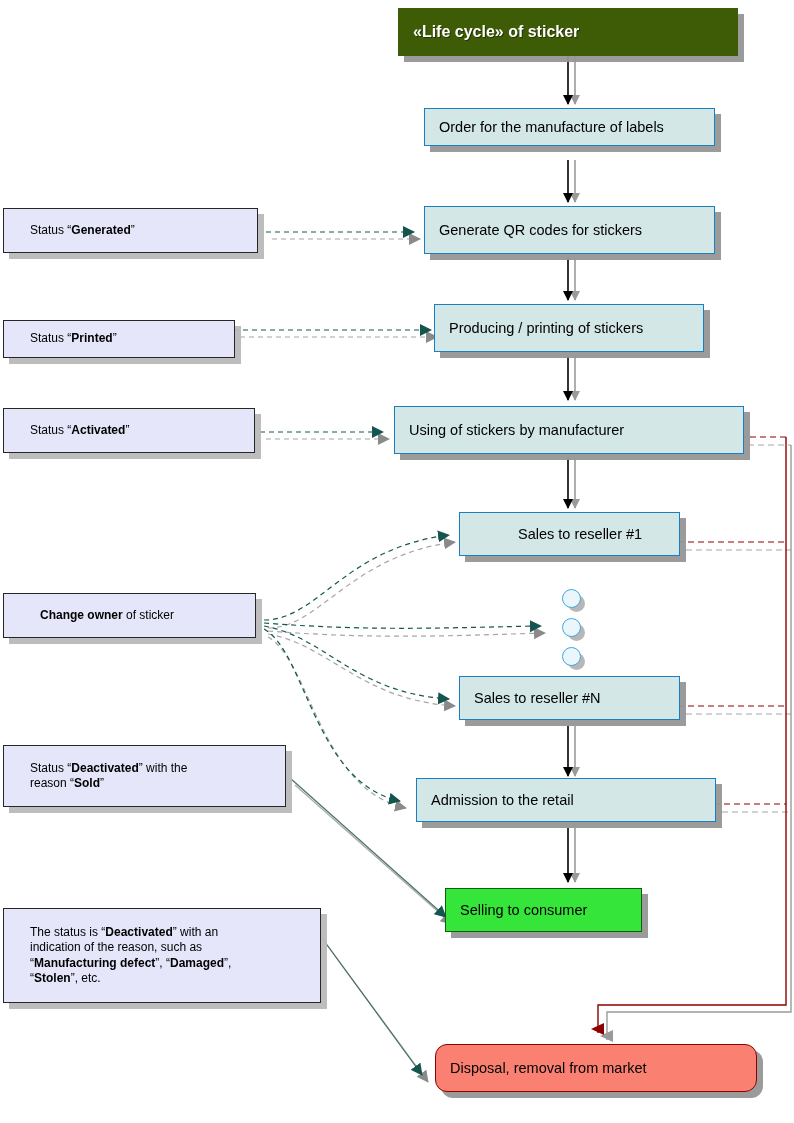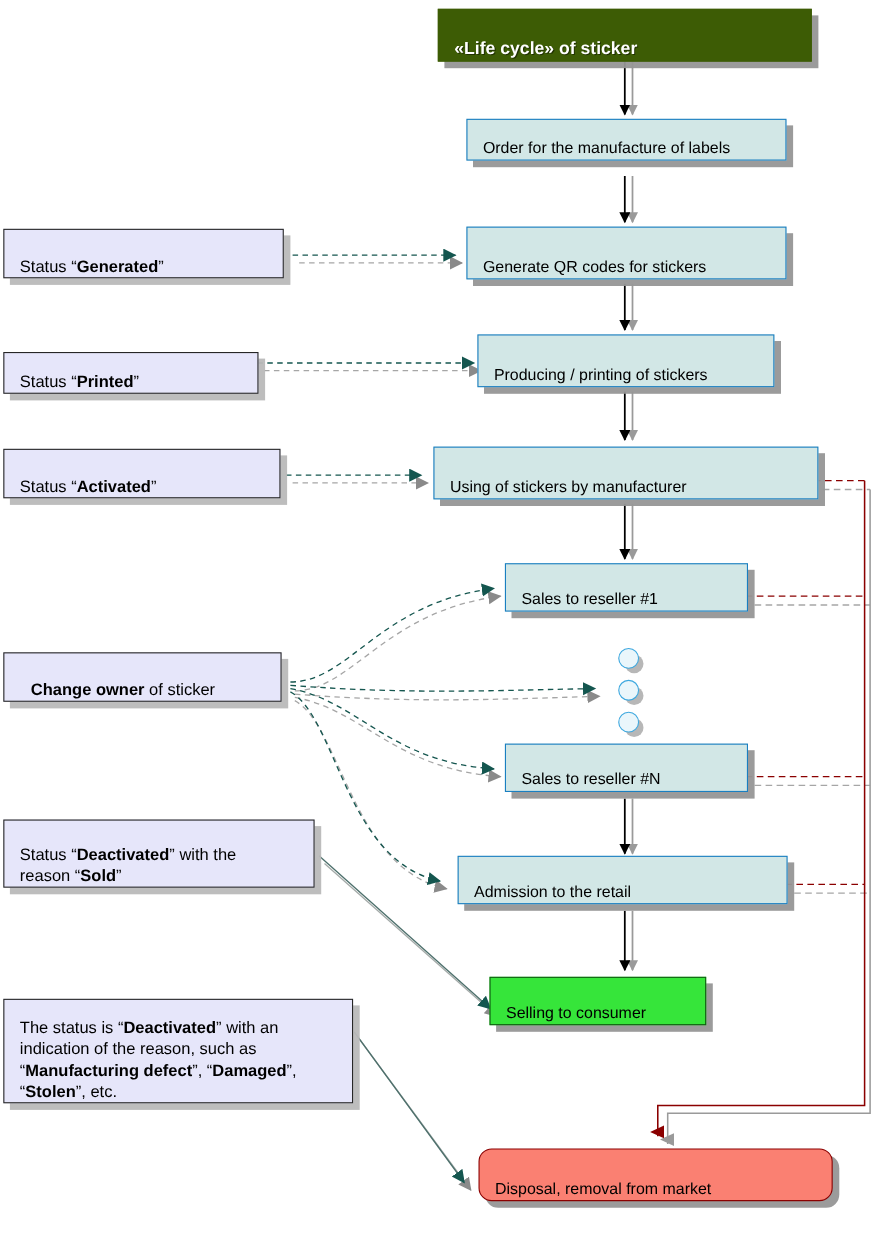--- a/index.html
+++ b/index.html
@@ -17,21 +17,21 @@
   #diagram {
     position: absolute;
     left: 0; top: 0;
     width: 794px;
     height: 1123px;
   }
   .node {
     position: absolute;
     box-sizing: border-box;
     display: flex;
-    align-items: flex-end;
+    align-items: center;
     z-index: 5;
   }
   .node .label {
     padding-left: 14px;
     padding-right: 8px;
     font-size: 14.5px;
     color: #000000;
     line-height: 1.28;
     white-space: pre-line;
   }
@@ -52,21 +52,21 @@
     background: #d2e7e6;
     border: 1px solid #1a7fc1;
     box-shadow: 6px 6px 0 0 rgba(150,150,150,0.95);
   }
   
   .node-status {
     background: #e6e6fa;
     border: 1px solid #262626;
     box-shadow: 6px 6px 0 0 rgba(185,185,185,0.95);
   }
-  .node-status .label { font-size: 15px; }
+  .node-status .label { font-size: 12px; margin-left: 12px; }
   
   .node-success {
     background: #36e53a;
     border: 1px solid #115e13;
     box-shadow: 6px 6px 0 0 rgba(150,150,150,0.95);
   }
   .node-danger {
     background: #fa8072;
     border: 1px solid #8b0000;
     box-shadow: 6px 6px 0 0 rgba(150,150,150,0.95);
@@ -189,21 +189,21 @@
 </div>
 
 <div class="node node-process" style="left:434px; top:304px; width:270px; height:48px;">
   <span class="label">Producing / printing of stickers</span>
 </div>
 
 <div class="node node-process" style="left:394px; top:406px; width:350px; height:48px;">
   <span class="label">Using of stickers by manufacturer</span>
 </div>
 
-<div class="node node-process" style="left:459px; top:512px; width:221px; height:44px;">
+<div class="node node-process" style="left:459px; top:512px; width:221px; height:44px;padding-left:44px;">
   <span class="label">Sales to reseller #1</span>
 </div>
 
 <div class="ellipsis-dot" style="left:562px; top:589px;"></div>
 <div class="ellipsis-dot" style="left:562px; top:618px;"></div>
 <div class="ellipsis-dot" style="left:562px; top:647px;"></div>
 
 <div class="node node-process" style="left:459px; top:676px; width:221px; height:44px;">
   <span class="label">Sales to reseller #N</span>
 </div>

